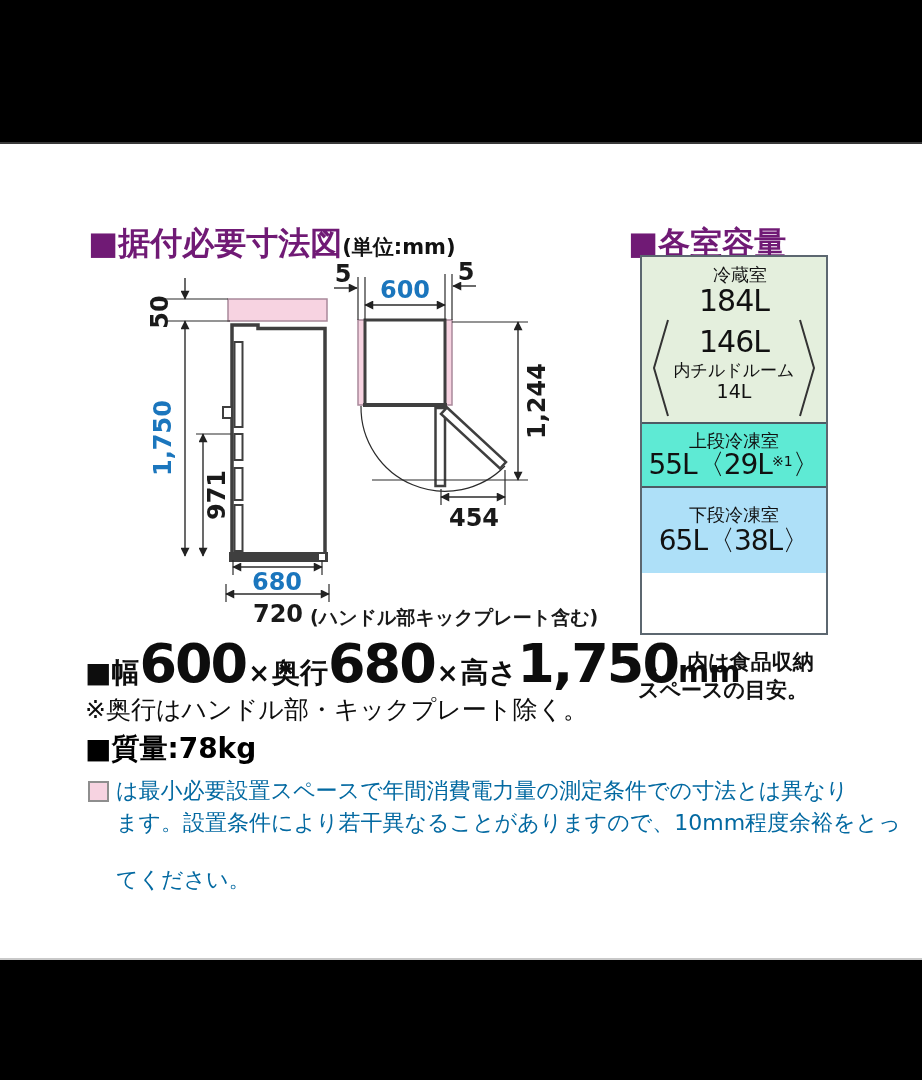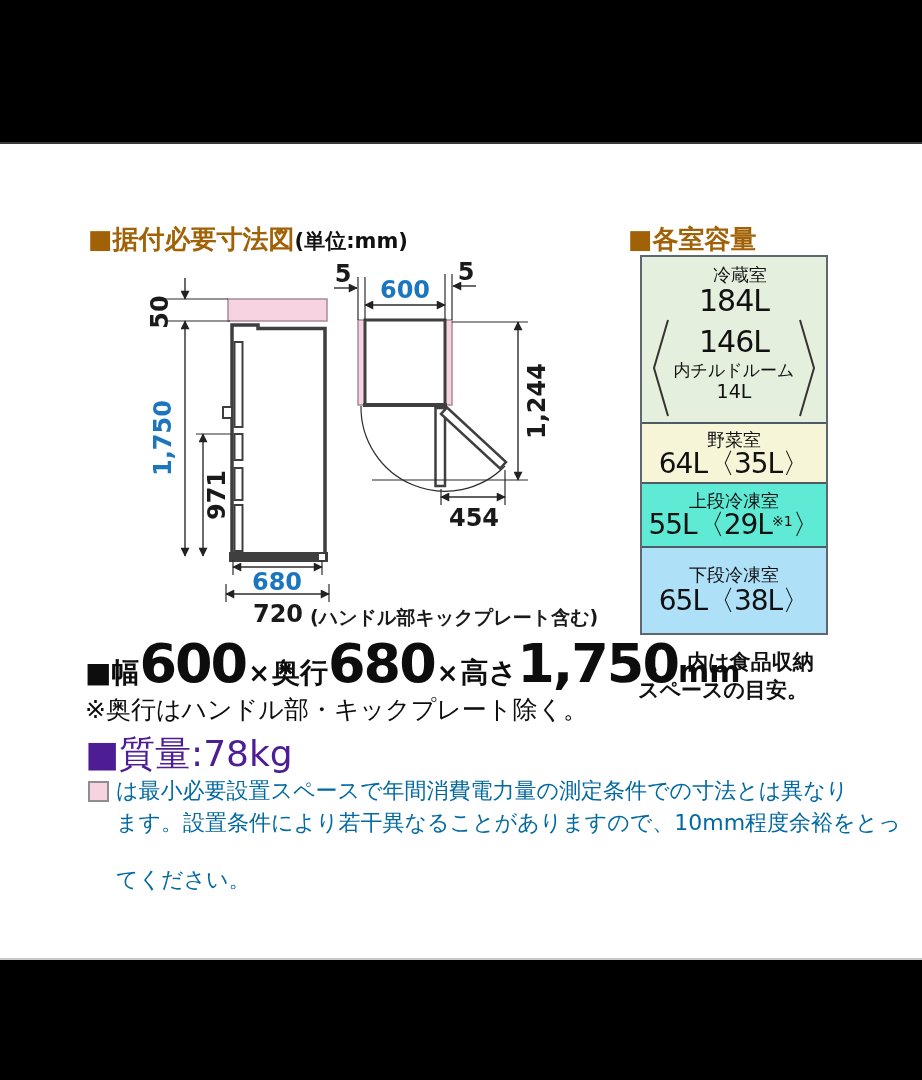--- a/index.html
+++ b/index.html
@@ -1,20 +1,20 @@
 <!DOCTYPE html>
 <html><head>
 <meta charset="utf-8">
 <style>
   html,body{margin:0;padding:0;}
   body{width:922px;height:1080px;background:#000;font-family:"DejaVu Sans",sans-serif;position:relative;overflow:hidden;}
   .abs{position:absolute;}
   #content{position:absolute;left:0;top:142px;width:922px;height:818px;background:#fff;border-top:2px solid #3a3a3a;border-bottom:2px solid #c9c9c9;box-sizing:border-box;}
   
-  .h-main{font-weight:bold;font-size:26px;color:#a16207;letter-spacing:0px;white-space:nowrap;}
+  .h-main{font-weight:bold;font-size:32px;color:#701a75;letter-spacing:0px;white-space:nowrap;}
   .h-unit{font-weight:bold;font-size:21px;color:#111;}
   
   .dim{font-weight:bold;font-size:24px;color:#1a1a1a;white-space:nowrap;display:flex;align-items:center;justify-content:center;line-height:1;}
   .dim.blue{color:#1b76bd;}
   .rot{transform:rotate(-90deg);}
   .dim-note{font-size:19px;font-weight:bold;color:#1a1a1a;white-space:nowrap;}
   
   #diag{pointer-events:none;}
   .pink{fill:#f7d3e1;stroke:#a9899a;stroke-width:1.5;}
   .body-line{fill:#fff;stroke:#3f3f3f;}
@@ -31,21 +31,21 @@
   .cap-mid{font-size:19px;line-height:1.1;}
   .sup{font-size:14px;vertical-align:8px;letter-spacing:0;}
   .cap-note{font-size:21px;color:#111;line-height:28px;}
   
   #spec{display:flex;align-items:baseline;white-space:nowrap;color:#0d0d0d;}
   .s-label{font-size:28px;font-weight:bold;}
   .s-num{font-size:54px;font-weight:bold;letter-spacing:-2px;}
   .s-times{font-size:26px;font-weight:bold;margin:0 2px;}
   .s-unit{font-size:30px;font-weight:bold;}
   .note-line{font-size:25px;color:#0d0d0d;white-space:nowrap;}
-  .weight-line{font-size:36px;color:#4c1d95;font-weight:normal;white-space:nowrap;}
+  .weight-line{font-size:28px;color:#000000;font-weight:bold;white-space:nowrap;}
   #legend-swatch{width:21px;height:21px;border:2px solid #8e8e8e;box-sizing:border-box;}
   .legend-line{font-size:22px;color:#0369a1;white-space:nowrap;line-height:1;}
 </style>
 </head>
 <body>
 
 <div id="content">
 
   <div class="abs" style="left:88px;top:78px;display:flex;align-items:baseline;">
     <span class="h-main">■据付必要寸法図</span>
@@ -143,24 +143,20 @@
       <div class="cap-name abs" style="left:12px;right:0;top:8px;">冷蔵室</div>
       <div class="cap-val-big abs" style="left:0;right:0;top:27px;">184L</div>
       <svg class="abs" style="left:0;top:60px;" width="184" height="102" viewBox="0 0 184 102">
         <polyline points="26,3 12,51 26,99" fill="none" stroke="#333" stroke-width="2"></polyline>
         <polyline points="158,3 172,51 158,99" fill="none" stroke="#333" stroke-width="2"></polyline>
       </svg>
       <div class="cap-val-big abs" style="left:0;right:0;top:68px;">146L</div>
       <div class="cap-small abs" style="left:0;right:0;top:104px;">内チルドルーム</div>
       <div class="cap-mid abs" style="left:0;right:0;top:124px;">14L</div>
     </div>
-    <div class="cap-sec" style="height: 60px; background: rgb(246, 245, 216);">
-      <div class="cap-name abs" style="left:0;right:0;top:6px;">野菜室</div>
-      <div class="cap-val abs" style="left:0;right:0;top:25px;">64L〈35L〉</div>
-    </div>
     <div class="cap-sec" style="height: 64px; background: #5eead4;">
       <div class="cap-name abs" style="left:0;right:0;top:7px;">上段冷凍室</div>
       <div class="cap-val abs" style="left:0;right:0;top:26px;"><span>55L〈29L</span><span class="sup">※1</span><span>〉</span></div>
     </div>
     <div class="cap-sec" style="height: 87px; background: rgb(174, 224, 248);">
       <div class="cap-name abs" style="left:0;right:0;top:17px;">下段冷凍室</div>
       <div class="cap-val abs" style="left:0;right:0;top:38px;">65L〈38L〉</div>
     </div>
   </div>
 

